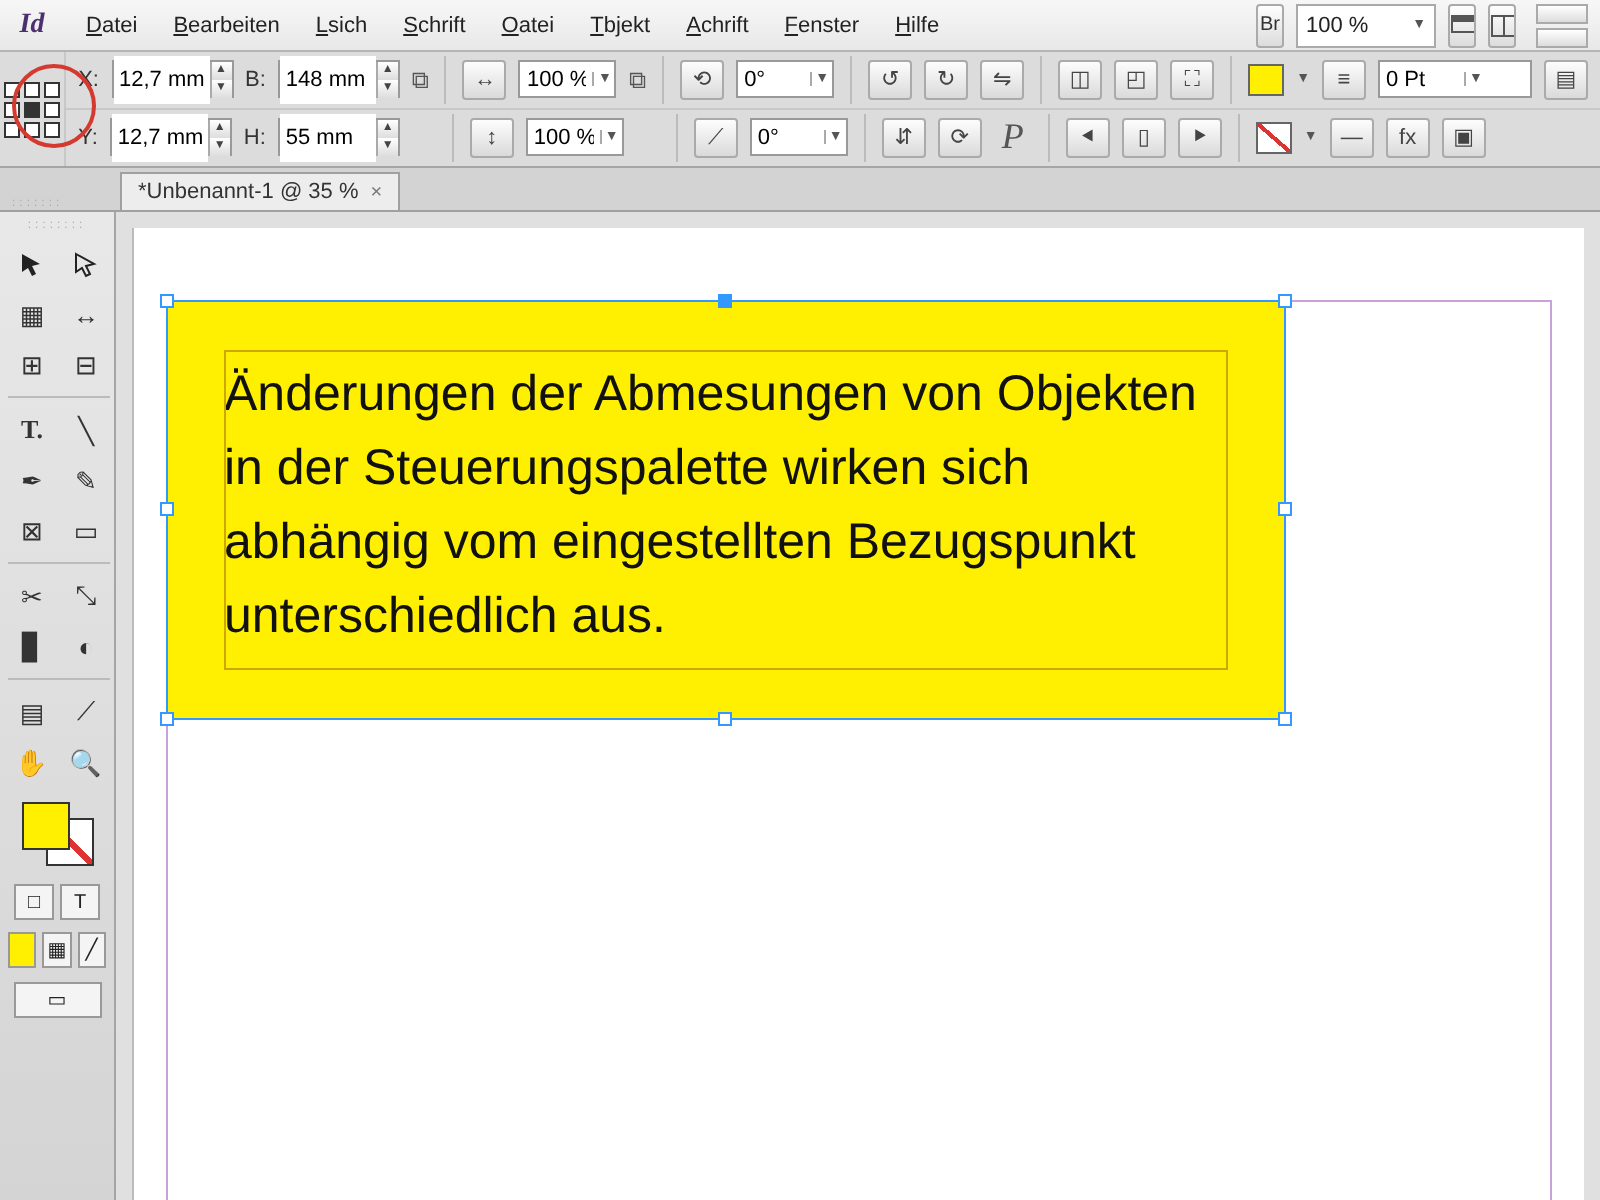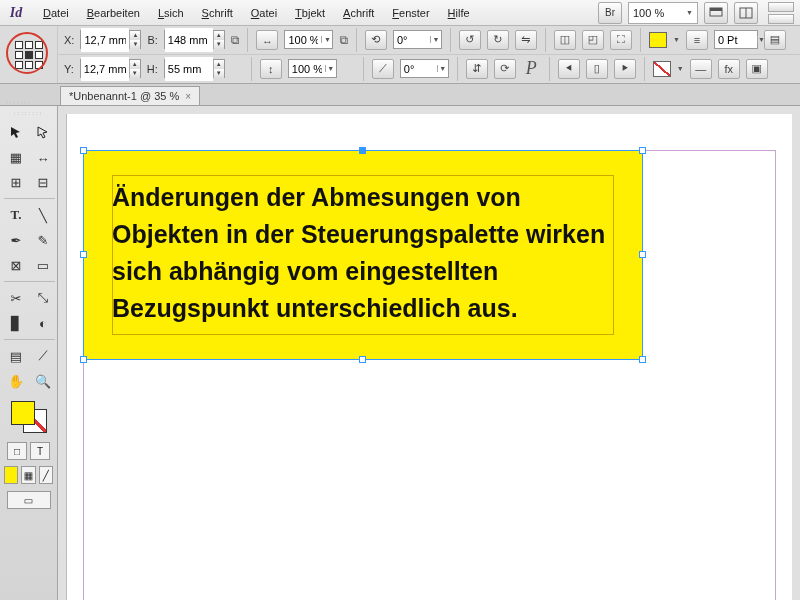--- a/index.html
+++ b/index.html
@@ -27,21 +27,21 @@
     font-size: 14px;
   }
   .menus { display: flex; gap: 4px; }
   .menu-item {
     padding: 3px 7px;
     cursor: default;
   }
   .menu-item u { text-decoration: underline; }
   .menu-right { margin-left: auto; display: flex; align-items: center; gap: 6px; }
   .squarebtn {
-    width: 24px; height: 22px;
+    width: 14px; height: 22px;
     border: 1px solid #aaa;
     background: linear-gradient(#fefefe,#dcdcdc);
     border-radius: 2px;
     display: flex; align-items: center; justify-content: center;
     font-size: 10px; color: #333;
   }
   .zoom-display {
     width: 70px; height: 22px;
     border: 1px solid #aaa; background: #fff;
     display: flex; align-items: center; justify-content: space-between;
@@ -216,21 +216,21 @@
     position:absolute; width:7px; height:7px; background:#fff;
     border:1px solid #3399ff;
   }
   .h-tl{left:-4px;top:-4px;} .h-tm{left:50%;top:-4px;margin-left:-4px;} .h-tr{right:-4px;top:-4px;}
   .h-ml{left:-4px;top:50%;margin-top:-4px;} .h-mr{right:-4px;top:50%;margin-top:-4px;}
   .h-bl{left:-4px;bottom:-4px;} .h-bm{left:50%;bottom:-4px;margin-left:-4px;} .h-br{right:-4px;bottom:-4px;}
   .h-tm.solid{background:#3399ff;}
   .frame-text {
     margin: 28px 28px;
     font-family: "Myriad Pro","Segoe UI",Arial,sans-serif;
-    font-size: 25px; line-height: 1.48; color:#111;font-weight:bold;
+    font-size: 25px; line-height: 1.48; color:#111;
   }
   .inner-border {
     position:absolute; left:28px; top:24px; right:28px; bottom:24px;
     border:1px solid #cda800;
     pointer-events:none;
   }
 
   svg { display:block; }
 </style>
 </head>
@@ -326,21 +326,21 @@
       <div class="iconbtn">↻</div>
       <div class="iconbtn">⇋</div>
       <div class="sep"></div>
       <div class="iconbtn">◫</div>
       <div class="iconbtn">◰</div>
       <div class="iconbtn">⛶</div>
       <div class="sep"></div>
       <div class="swatch-yellow"></div>
       <span class="dd-caret">▼</span>
       <div class="iconbtn">≡</div>
-      <div class="pctfield" style="width:44px">
+      <div class="pctfield" style="width:77px">
         <input style="width: 42px;" value="0 Pt">
         <div class="dd">▼</div>
       </div>
       <div class="iconbtn">▤</div>
     </div>
     <div class="ctrl-row">
       <span class="ctrl-label">Y:</span>
       <div class="numfield">
         <input value="12,7 mm" style="">
         <div class="spin">

